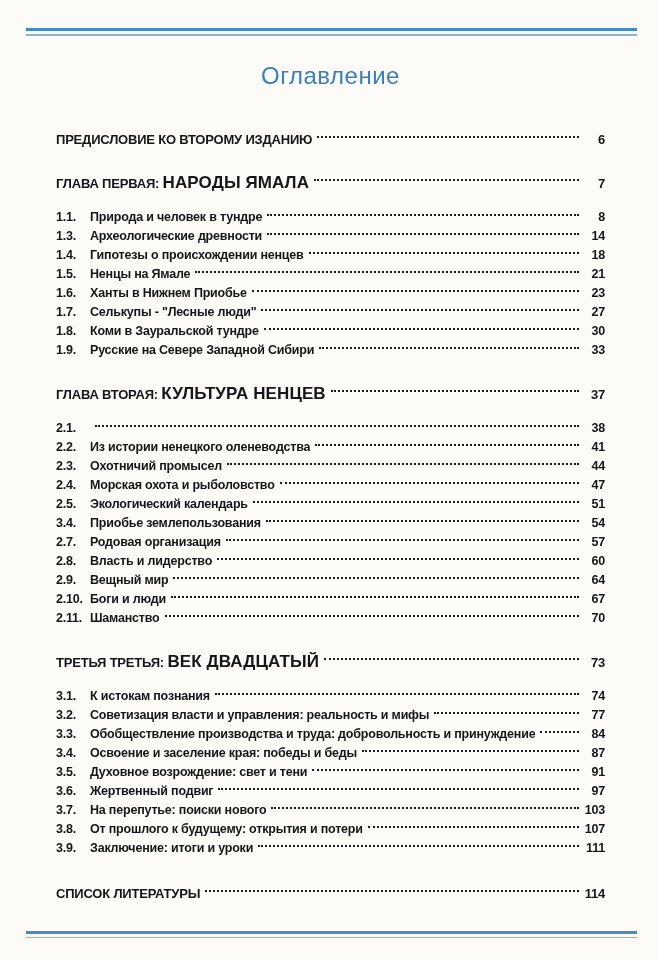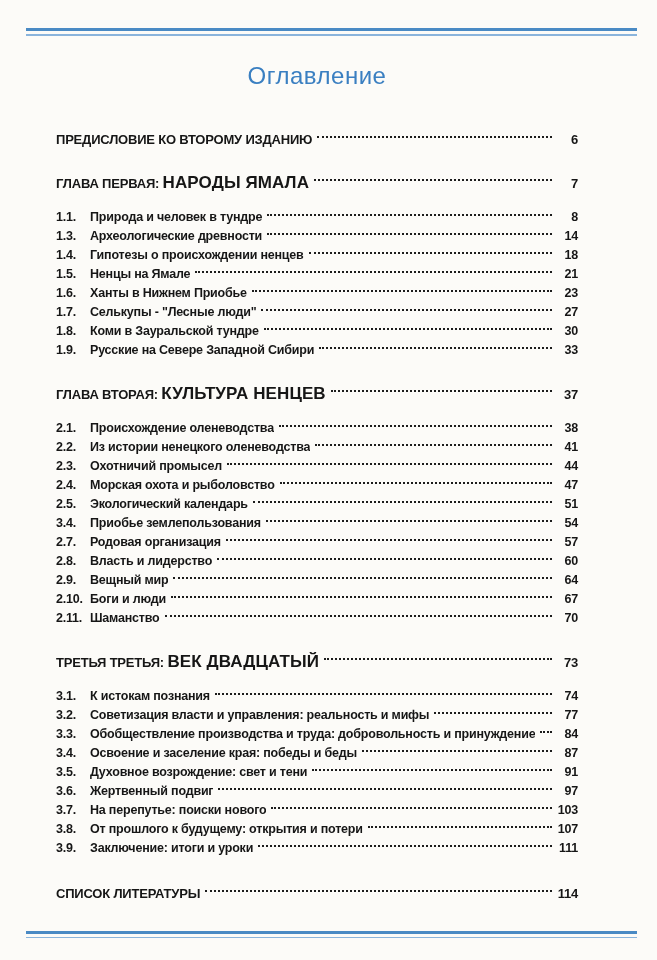--- a/index.html
+++ b/index.html
@@ -31,21 +31,21 @@
   }
   .rules-top { top: 28px; }
   .rules-bottom { bottom: 22px; }
   .rule-thick { height: 3px; background: var(--rule-blue); }
   .rule-thin { height: 1.5px; background: var(--rule-blue-light); margin-top: 3px; }
   .rules-bottom .rule-thick { height: 2.5px; }
 
   .content {
     position: absolute;
     top: 0; left: 0; right: 0;
-    padding: 62px 79px 0 56px;
+    padding: 62px 52px 0 56px;
   }
   .title {
     text-align: center;
     color: var(--accent-blue);
     font-size: 24px;
     font-weight: 400;
     letter-spacing: 0.5px;
     margin: 0;
   }
   .toc { margin-top: 40px; }
@@ -181,21 +181,20 @@
     <div class="row heading">
       <span class="label">
         <span class="ch-prefix">ГЛАВА ВТОРАЯ: </span><span class="ch-title">КУЛЬТУРА НЕНЦЕВ</span>
       </span>
       <span class="leader"></span>
       <span class="pagenum">37</span>
     </div>
     <div class="items">
   <div class="row item">
     <span class="num">2.1.</span>
-    <span class="label">Происхождение оленеводства</span>
     <span class="leader"></span>
     <span class="pagenum">38</span>
   </div>
 
   <div class="row item">
     <span class="num">2.2.</span>
     <span class="label">Из истории ненецкого оленеводства</span>
     <span class="leader"></span>
     <span class="pagenum">41</span>
   </div>

